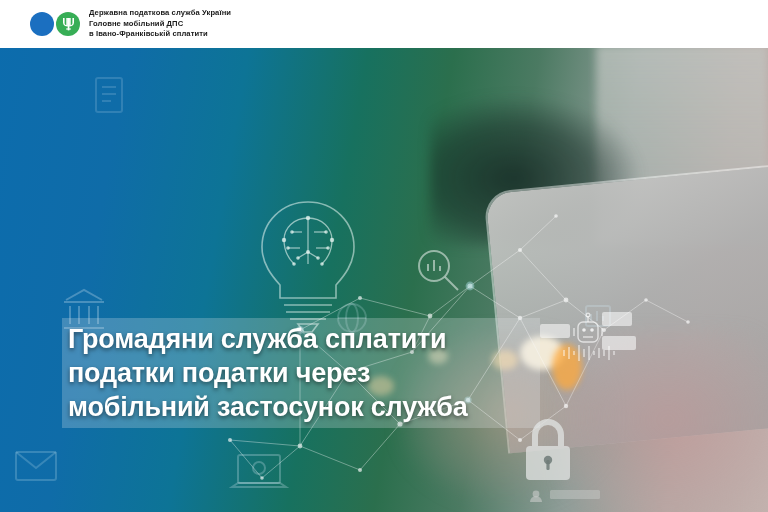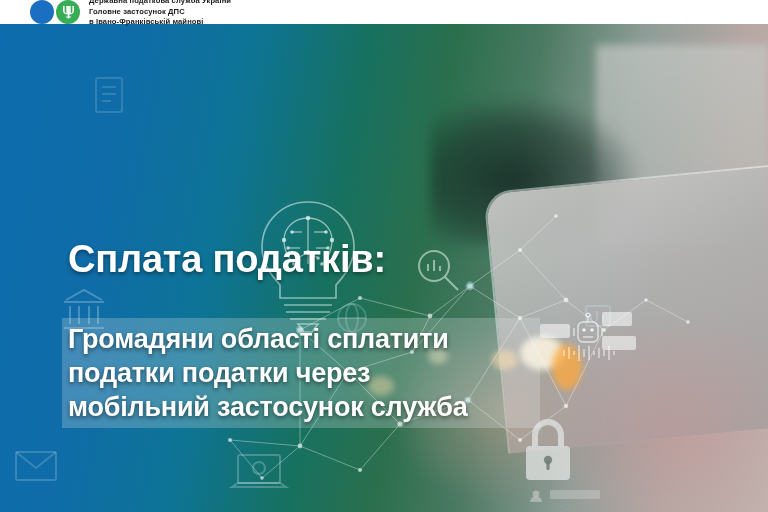--- a/index.html
+++ b/index.html
@@ -19,21 +19,21 @@
     height: 512px;
     overflow: hidden;
     background: #0d6aa8;
   }
 
   
   .header {
     position: absolute;
     left: 0; top: 0;
     width: 768px;
-    height: 24px;
+    height: 48px;
     background: #ffffff;
     z-index: 40;
     display: flex;
     align-items: center;
     padding-left: 30px;
     box-sizing: border-box;
   }
   .logo-mark {
     position: relative;
     width: 52px;
@@ -421,42 +421,41 @@
         <path d="M10 82 A6 6 0 0 1 22 82 Z" fill="#c9ccca" fill-opacity="0.6"></path>
         <rect x="30" y="70" width="50" height="9" rx="1.5" fill="#cfd2d0" fill-opacity="0.42"></rect>
         <rect x="11" y="92" width="11" height="9" rx="1.5" fill="#c9ccca" fill-opacity="0.6"></rect>
         <rect x="30" y="92" width="50" height="9" rx="1.5" fill="#cfd2d0" fill-opacity="0.42"></rect>
       </g>
     </g>
   </svg>
 
   <div class="subtitle-band"></div>
 
-  <div class="title-main">Сплата податків:</div>
 
   <div class="subtitle">
-    <span>Громадяни області сплатити</span>
+    <span>Громадяни служба сплатити</span>
     <span>податки податки через</span>
     <span>мобільний застосунок служба</span>
   </div>
 
   <div class="header">
     <div class="logo-mark">
       <div class="logo-circle-blue"></div>
       <div class="logo-circle-green">
         <svg width="13" height="15" viewBox="0 0 13 15" xmlns="http://www.w3.org/2000/svg">
           <g fill="#ffffff">
             <rect x="5.7" y="1" width="1.7" height="12.4"></rect>
             <path d="M1 1 L2.6 1 L2.6 6.2 C2.6 7.4 3.4 8 4.3 8 L4.3 6 L4.3 1 L5.9 1 L5.9 9.6 C3.1 9.6 1 8.2 1 5.6 Z"></path>
             <path d="M12 1 L10.4 1 L10.4 6.2 C10.4 7.4 9.6 8 8.7 8 L8.7 6 L8.7 1 L7.1 1 L7.1 9.6 C9.9 9.6 12 8.2 12 5.6 Z"></path>
             <path d="M4.2 11.4 L8.8 11.4 L8.8 12.6 L4.2 12.6 Z"></path>
           </g>
         </svg>
       </div>
     </div>
     <div class="org-text">
       <div>Державна податкова служба України</div>
-      <div>Головне застосунок ДПС</div>
-      <div>в Івано-Франківській майнові</div>
+      <div>Головне мобільний ДПС</div>
+      <div>в Івано-Франківській сплатити</div>
     </div>
   </div>
 
 </div>
 
 </body></html>

